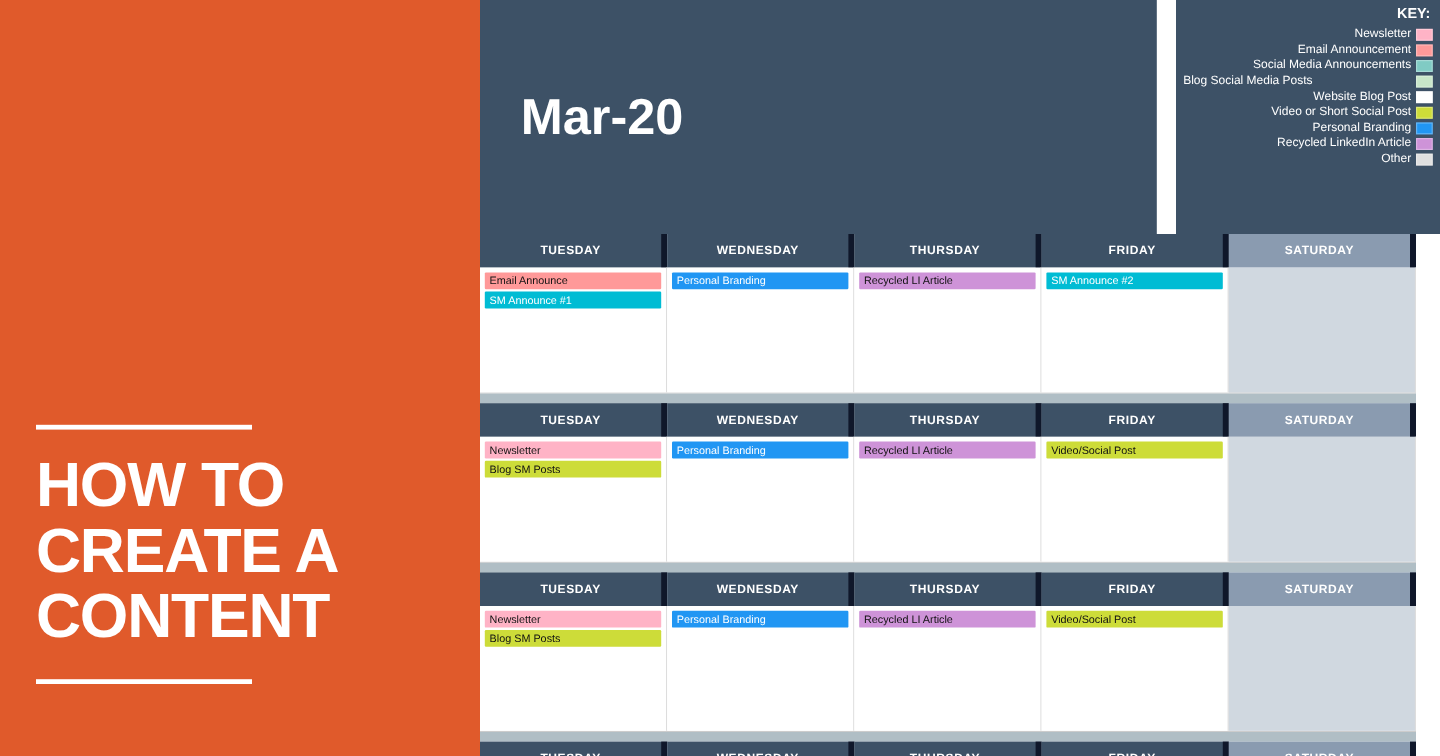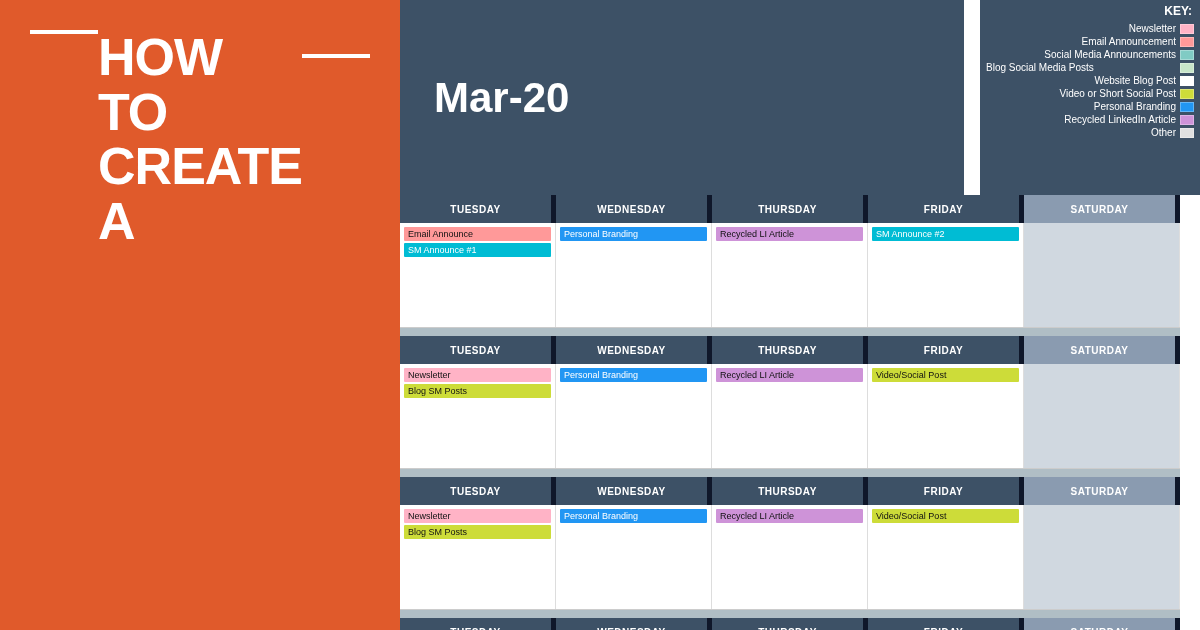--- a/index.html
+++ b/index.html
@@ -6,21 +6,21 @@
     body { width: 1200px; height: 630px; overflow: hidden; font-family: Arial, sans-serif; display: flex; }
 
     
     .left-panel {
       position: absolute;
       left: 0; top: 0;
       width: 400px; height: 630px;
       background-color: #e05a2b;
       z-index: 10;
       display: flex;
-      flex-direction: row;
+      flex-direction: column;
       justify-content: flex-end;
       padding: 30px;
     }
     .left-panel .title {
       color: white;
       font-size: 52px;
       font-weight: 900;
       line-height: 1.05;
       text-transform: uppercase;
       letter-spacing: -1px;
@@ -373,16 +373,16 @@
       </div>
     </div>
 
 </div>
 
 <div class="left-panel">
   <div class="divider"></div>
   <div class="title">
     <span>HOW TO</span><br>
     <span>CREATE A</span><br>
-    <br>
+    <span>CONTENT</span><br>
   </div>
   <div class="divider-bottom"></div>
 </div>
 
 </body></html>

